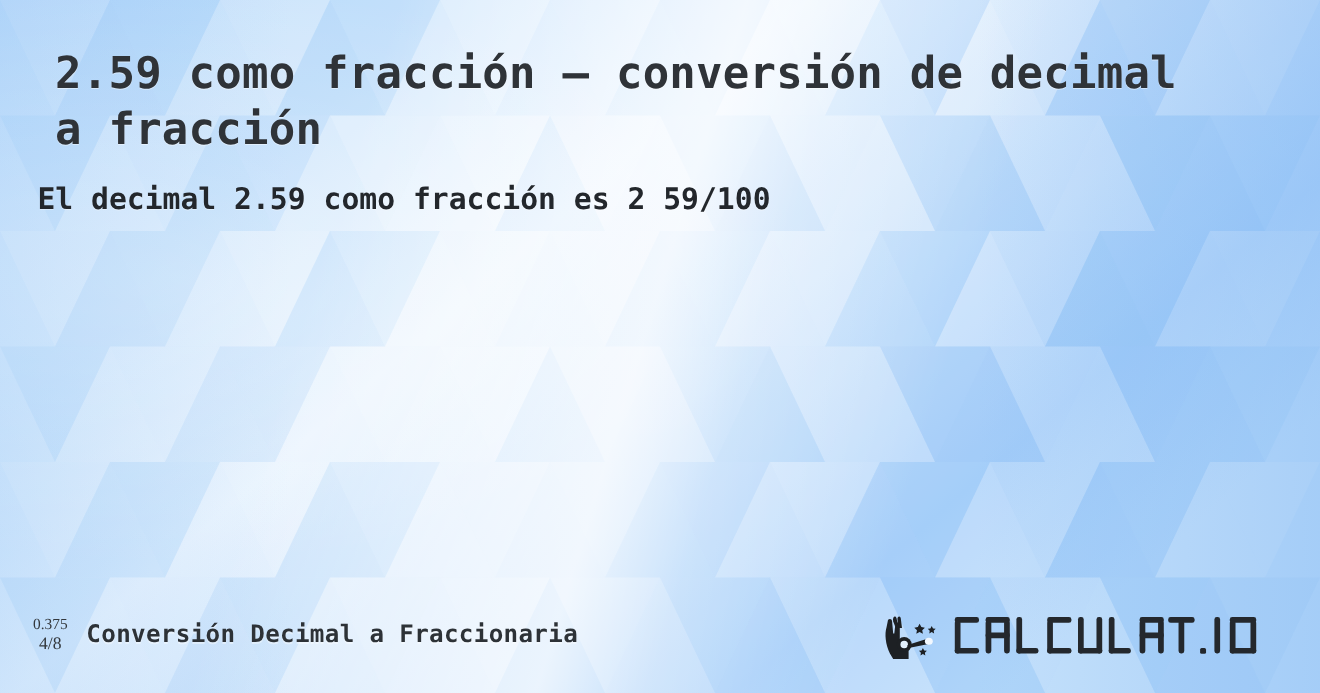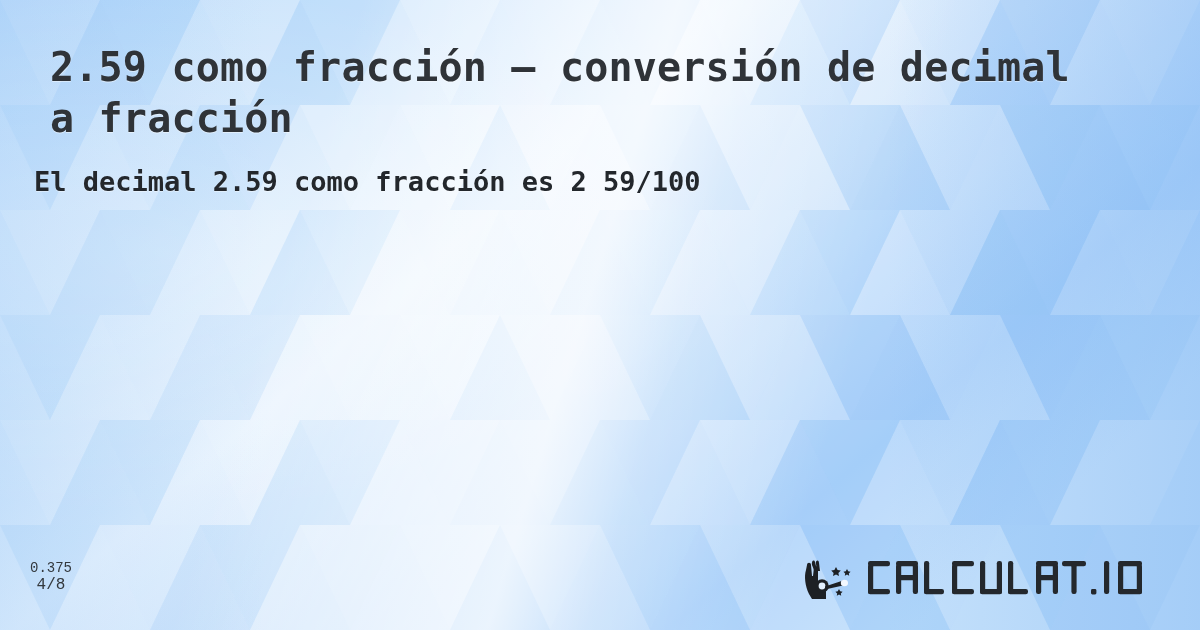--- a/index.html
+++ b/index.html
@@ -110,21 +110,21 @@
     display: flex;
     align-items: center;
     gap: 17px;
   }
   .frac-icon {
     display: flex;
     flex-direction: column;
     align-items: center;
     line-height: 1.12;
     color: #33383d;
-    font-family: Liberation Mono, monospace;
+    font-family: Liberation Serif, serif;
   }
   .frac-icon .num { font-size: 14px; }
   .frac-icon .den { font-size: 16px; }
 
   .footer-title {
     font-family: "DejaVu Sans Mono", monospace;
     font-size: 22px;
     font-weight: 700;
     color: #2d3237;
     letter-spacing: 0.3px;
@@ -323,20 +323,21 @@
     <h1 class="title">2.59 como fracción – conversión de decimal a fracción</h1>
     <p class="answer">El decimal 2.59 como fracción es 2 59/100</p>
   </div>
 
   <div class="footer">
     <div class="footer-left">
       <span class="frac-icon">
         <span class="num">0.375</span>
         <span class="den">4/8</span>
       </span>
+      <span class="footer-title">Conversión Decimal a Fraccionaria</span>
     </div>
 
     <div class="brand">
 
       <svg width="58" height="44" viewBox="0 0 58 44" aria-hidden="true">
         <g fill="#1d2024">
 
           <path d="M4 14 C2 20 3 30 7 38 L10 43 L24 43 L24 36 C24 32 22 29 19 27 L16 25 L16 13 C16 10 13 9 12 11 L11 20 L10 20 L9 9 C9 6 5 6 5 9 Z"></path>
 
           <path d="M10 9 C9 5 12 3 13 6 L15 14 L12 14 Z"></path>

